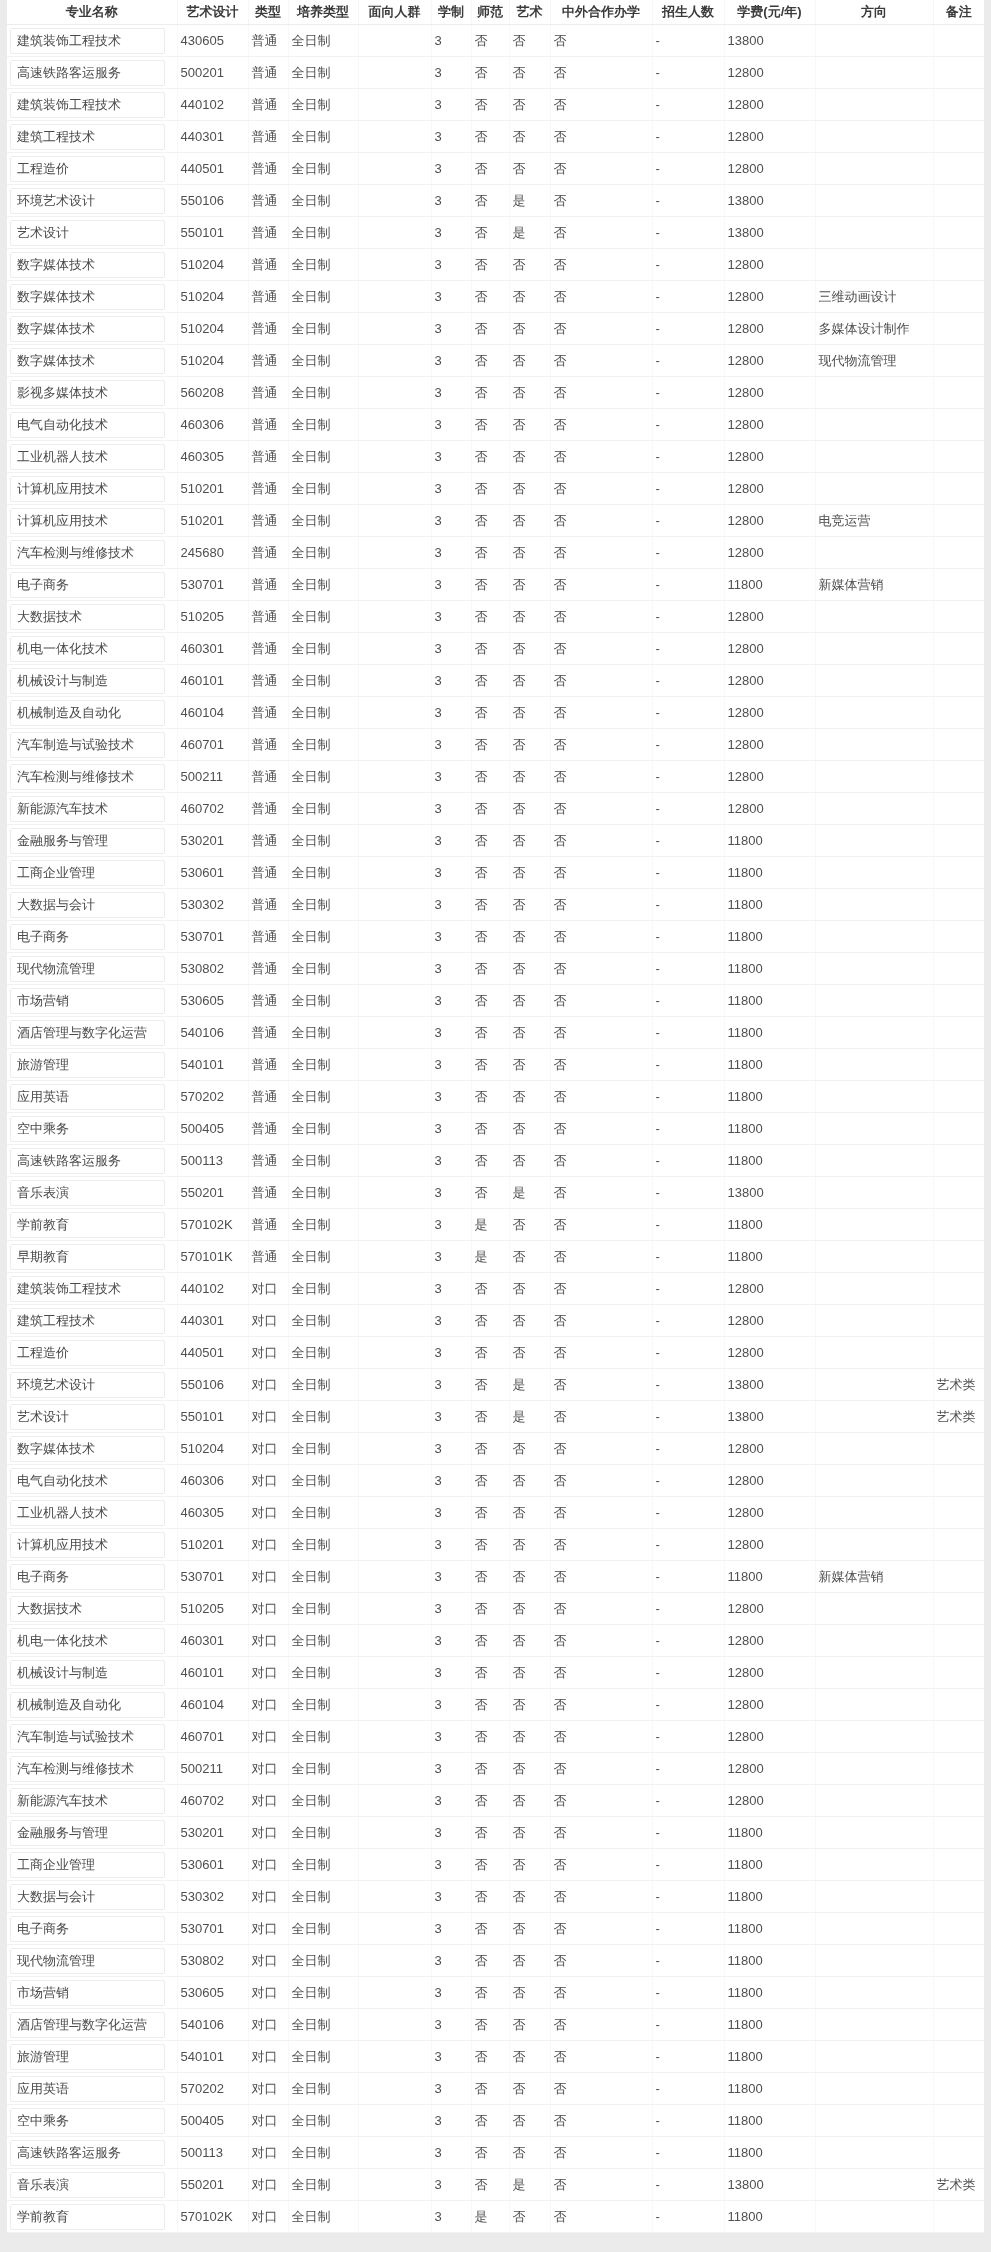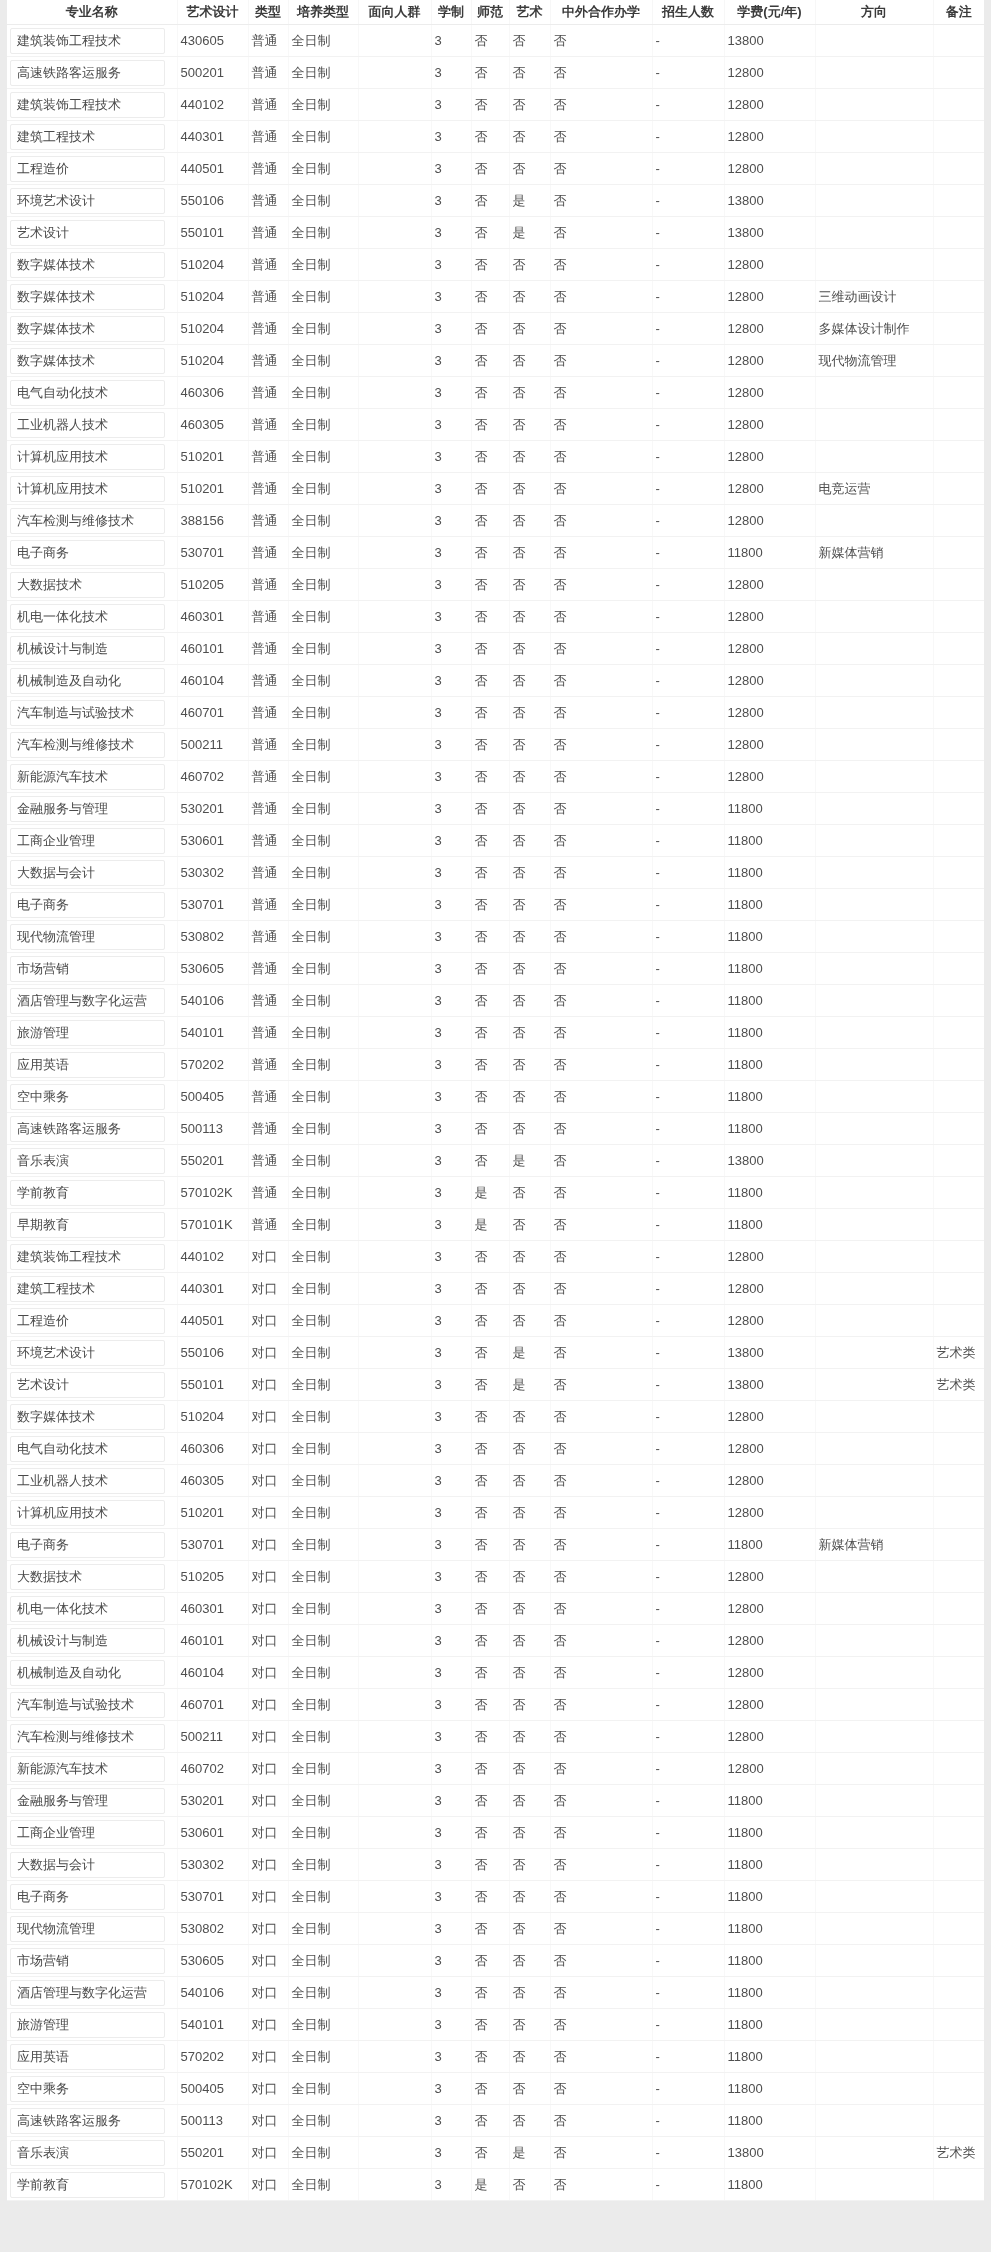--- a/index.html
+++ b/index.html
@@ -293,20 +293,37 @@
           <td>否</td>
           <td>否</td>
           <td>否</td>
           <td>-</td>
           <td>12800</td>
           <td>现代物流管理</td>
           <td></td>
         </tr>
         <tr>
           <td class="col-name">
+            <div class="name-box">影视多媒体技术</div>
+          </td>
+          <td>560208</td>
+          <td>普通</td>
+          <td>全日制</td>
+          <td></td>
+          <td>3</td>
+          <td>否</td>
+          <td>否</td>
+          <td>否</td>
+          <td>-</td>
+          <td>12800</td>
+          <td></td>
+          <td></td>
+        </tr>
+        <tr>
+          <td class="col-name">
             <div class="name-box">电气自动化技术</div>
           </td>
           <td>460306</td>
           <td>普通</td>
           <td>全日制</td>
           <td></td>
           <td>3</td>
           <td>否</td>
           <td>否</td>
           <td>否</td>
@@ -363,21 +380,21 @@
           <td>否</td>
           <td>-</td>
           <td>12800</td>
           <td>电竞运营</td>
           <td></td>
         </tr>
         <tr>
           <td class="col-name">
             <div class="name-box">汽车检测与维修技术</div>
           </td>
-          <td>388156</td>
+          <td>245680</td>
           <td>普通</td>
           <td>全日制</td>
           <td></td>
           <td>3</td>
           <td>否</td>
           <td>否</td>
           <td>否</td>
           <td>-</td>
           <td>12800</td>
           <td></td>

